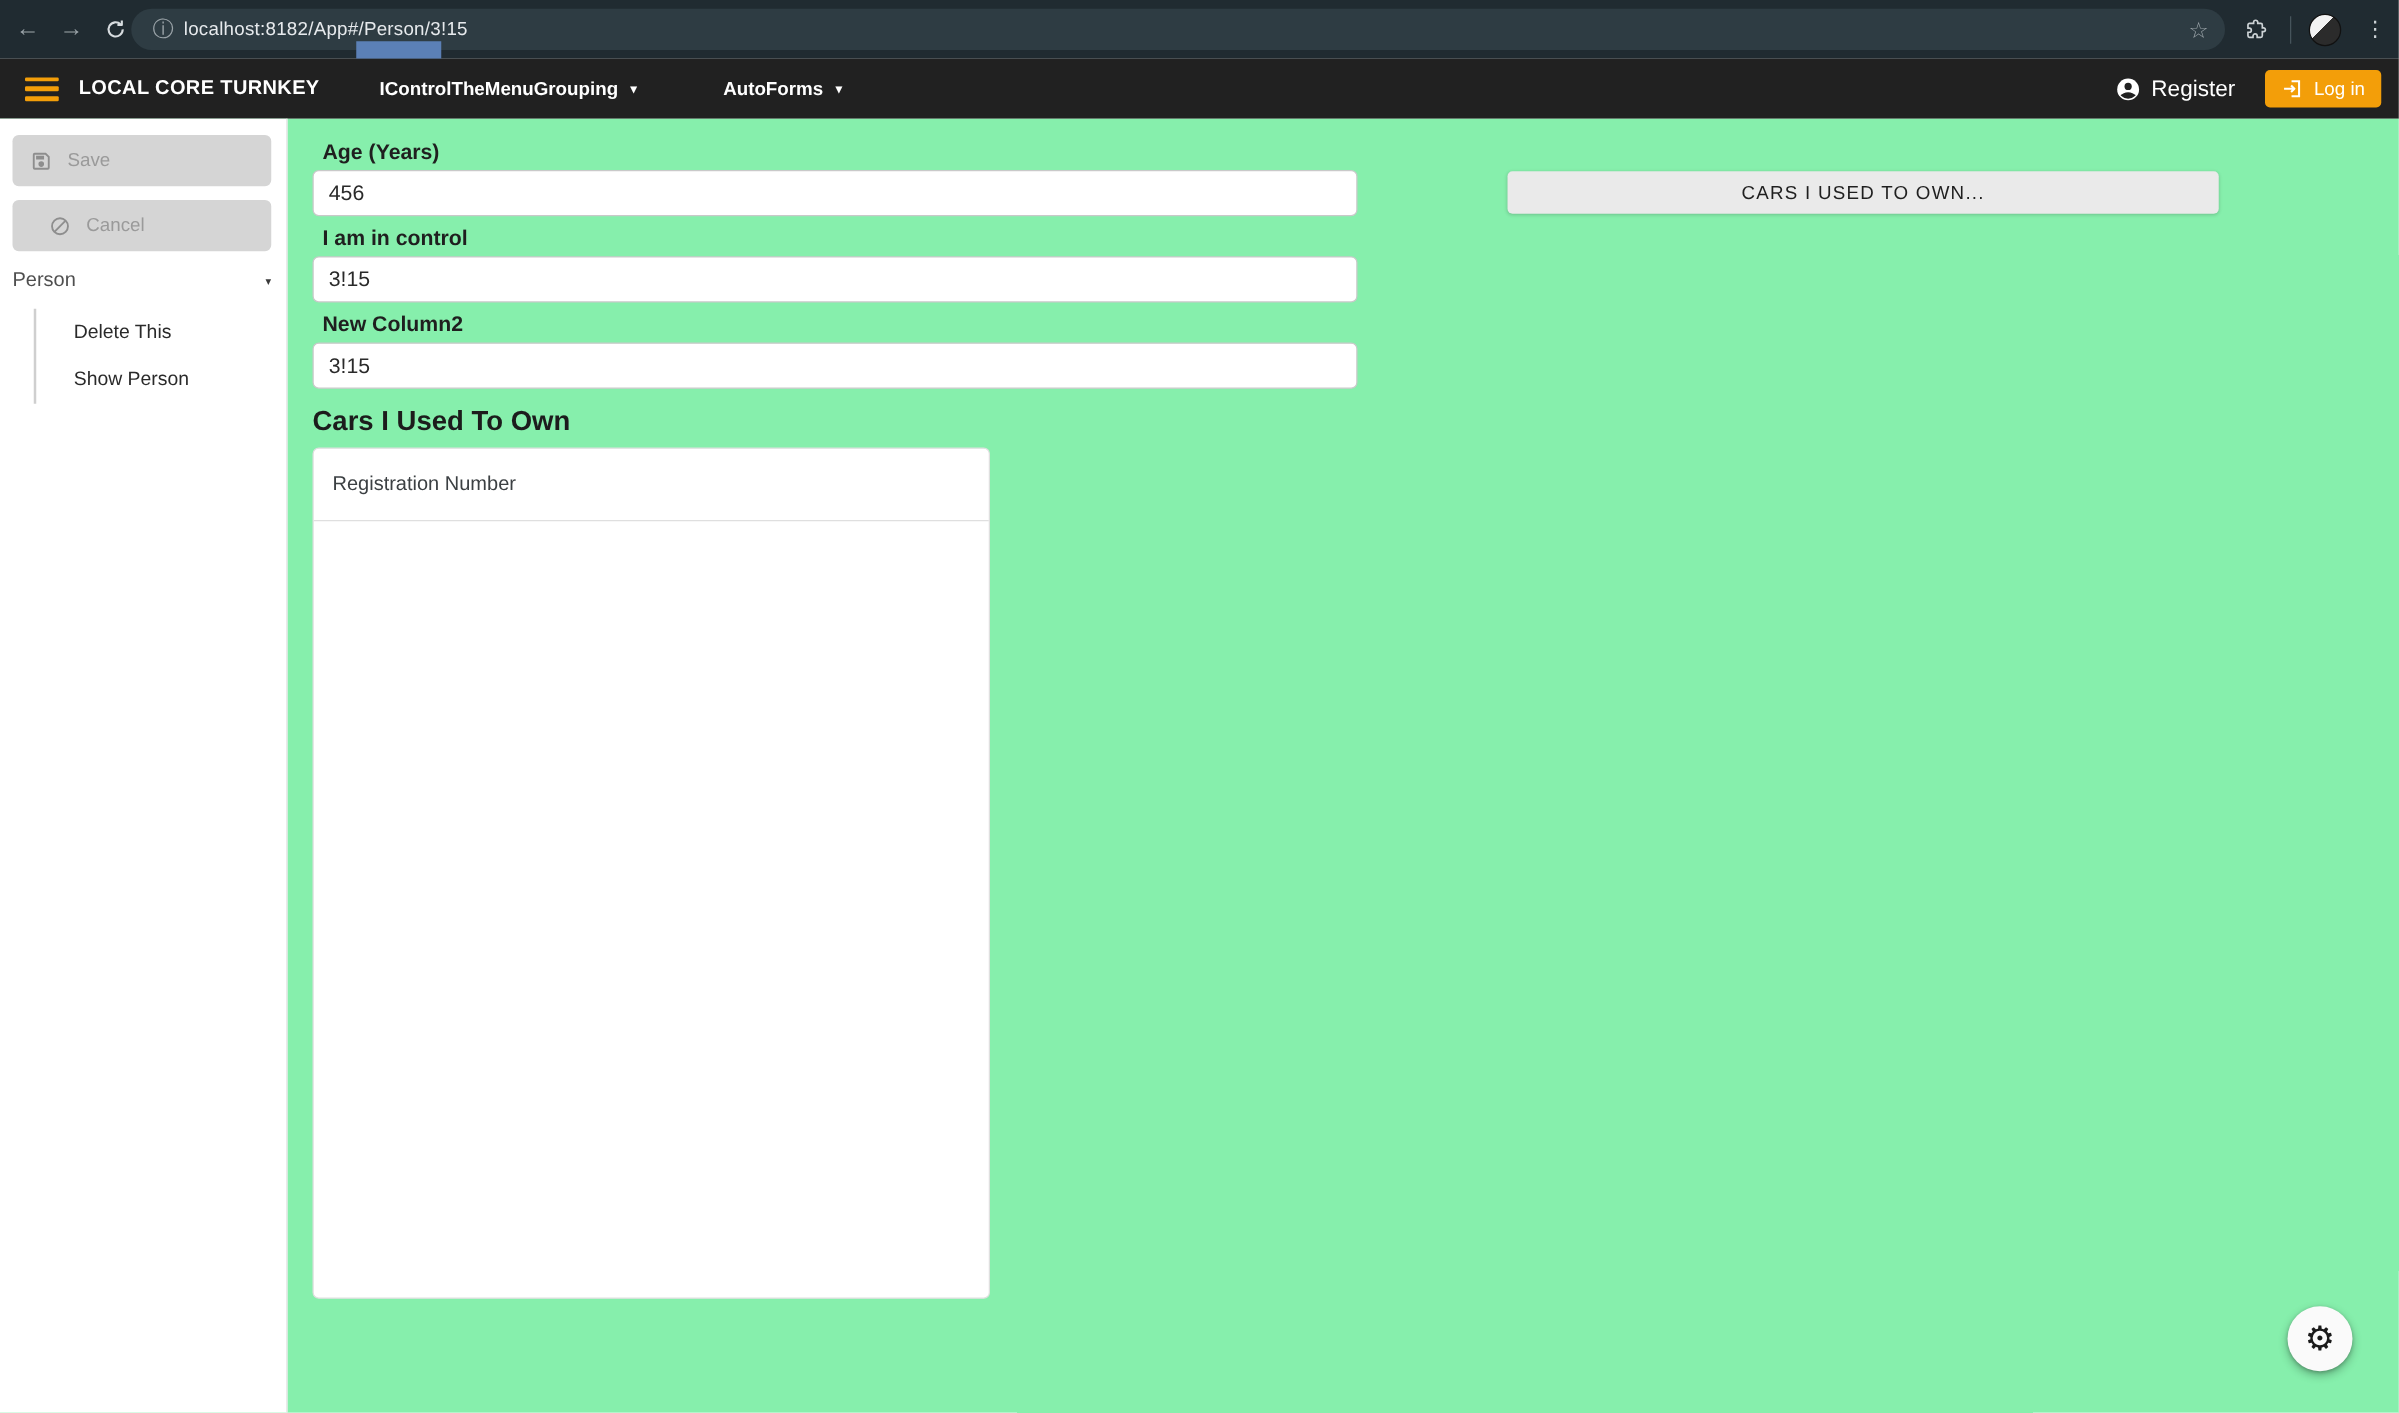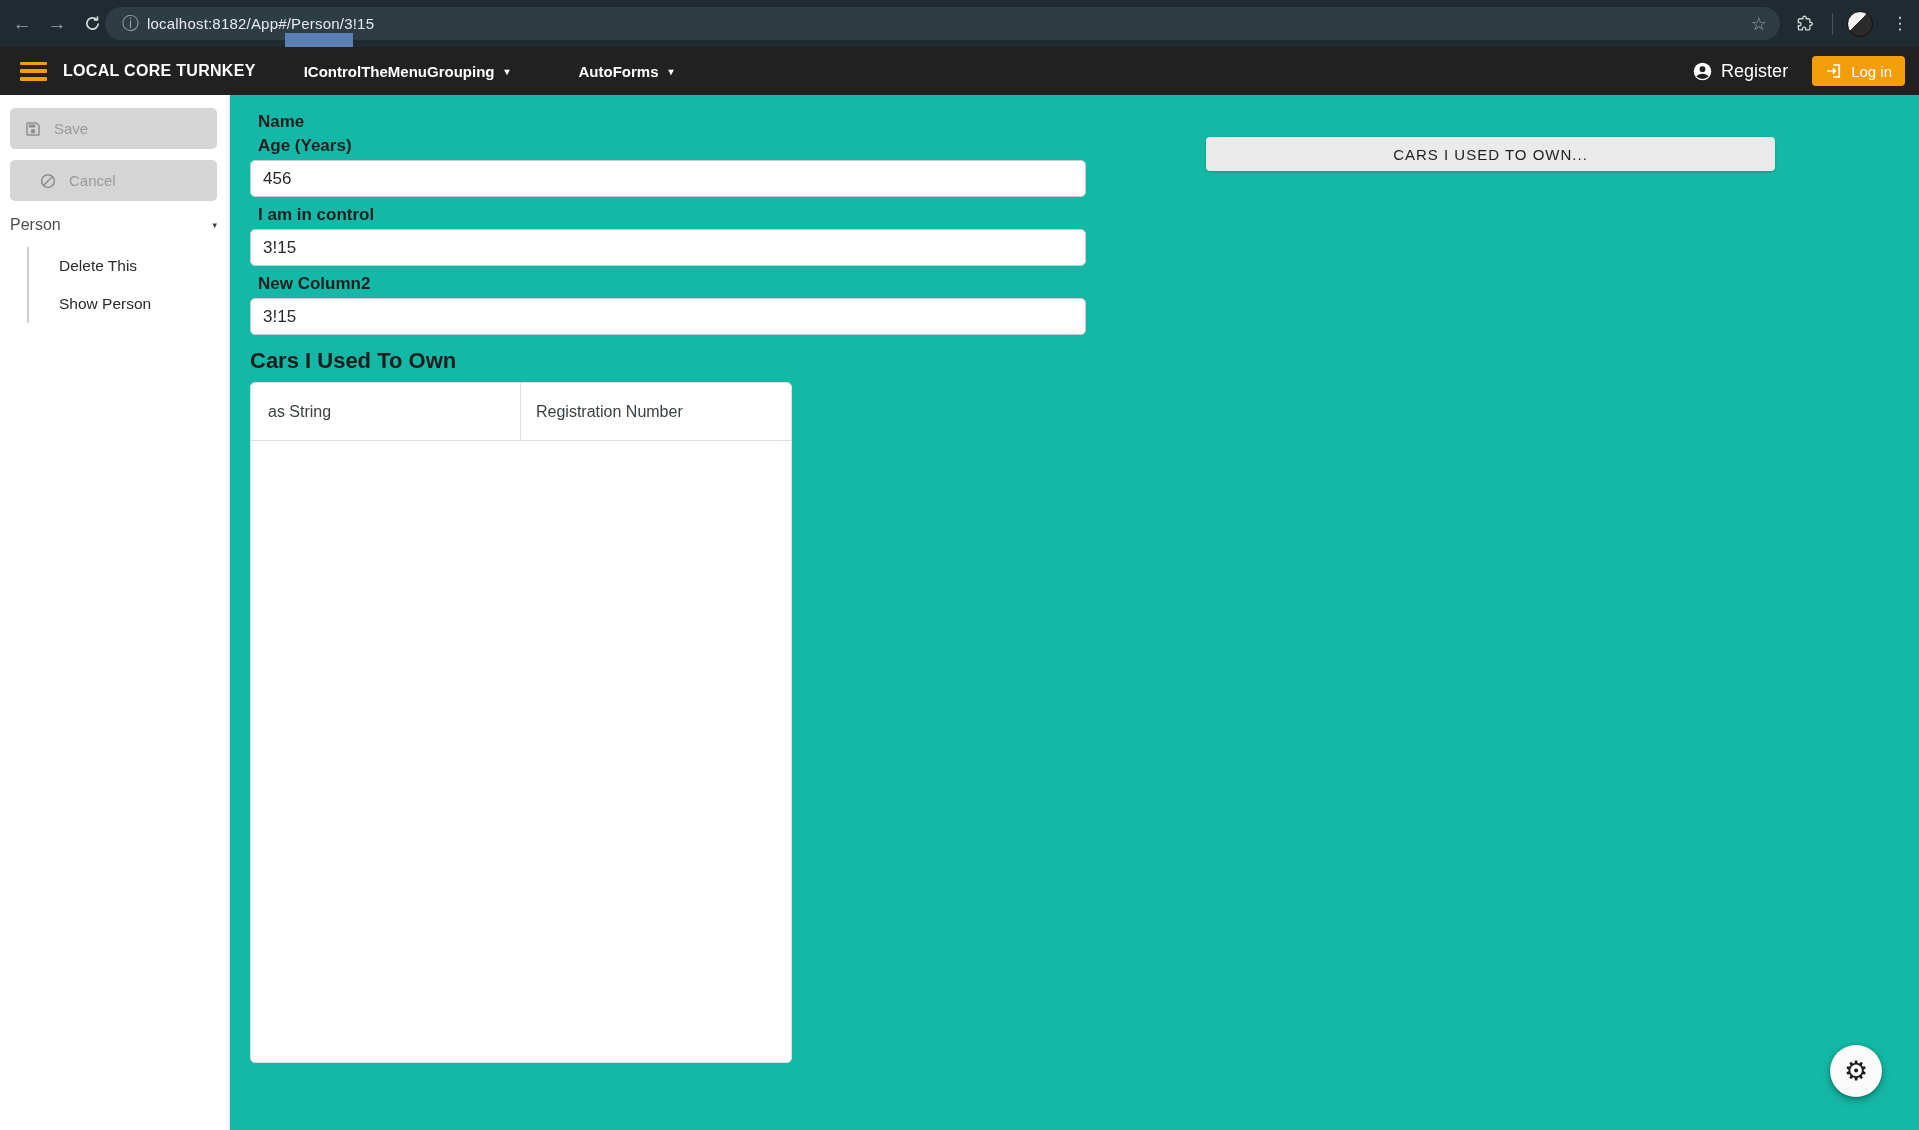--- a/index.html
+++ b/index.html
@@ -35,21 +35,21 @@
               font-weight:600; cursor:pointer;padding-left:21px; }
   .nav-menu.second { margin-left:48px; }
   .caret { font-size:10px; color:#fff; }
   .nav-right { margin-left:auto; display:flex; align-items:center; margin-right:14px; }
   .register { display:flex; align-items:center; gap:8px; font-size:18px; cursor:pointer; }
   .login-btn { margin-left:24px; display:flex; align-items:center; gap:8px; height:30px; padding:0 13px;
                background:#F39E09; border:none; border-radius:4px; color:#fff; font-size:15px;
                font-family:"Liberation Sans",sans-serif; cursor:pointer; }
 
   
-  .app-body { position:absolute; left:0; top:95px; width:1919px; height:1035px; background:#14b8a6; }
+  .app-body { position:absolute; left:0; top:95px; width:1919px; height:1035px; background:#86efac; }
   .sidebar { position:absolute; left:0; top:0; width:230px; height:100%; background:#fff;
              border-right:1px solid #E3E3E3; }
   .side-btn { position:absolute; left:10px; width:207px; height:41px; background:#D5D5D5; border:none;
               border-radius:5px; display:flex; align-items:center; padding-left:14px; gap:12px;
               color:#9A9A9A; font-size:15px; font-weight:500; font-family:"Liberation Sans",sans-serif; }
   .side-btn svg { flex:0 0 auto; }
   .btn-save { top:13px; }
   .btn-cancel { top:65px;padding-left:29px; }
   .section-row { position:absolute; left:10px; top:121px; right:12px; display:flex;
                  align-items:center; justify-content:space-between; cursor:pointer; }
@@ -176,36 +176,34 @@
 
     <div class="side-items">
       <div class="side-item">Delete This</div>
       <div class="side-item">Show Person</div>
     </div>
   </aside>
 
   <div class="main">
     <div class="form-col">
 
-      <label class="f-label">Name</label>
 
       <label class="f-label">Age (Years)</label>
       <input class="f-input w-md" type="text" value="456" style="">
 
       <label class="f-label">I am in control</label>
       <input class="f-input w-md" type="text" value="3!15" style="">
 
       <label class="f-label">New Column2</label>
       <input class="f-input w-md" type="text" value="3!15" style="">
 
       <h2 class="grid-heading">Cars I Used To Own</h2>
 
       <div class="cars-table">
         <div class="cars-thead">
-          <div class="th th-1">as String</div>
           <div class="th th-2">Registration Number</div>
         </div>
         <div class="cars-tbody"></div>
       </div>
     </div>
 
     <button class="panel-btn">CARS I USED TO OWN...</button>
   </div>
 </div>
 

